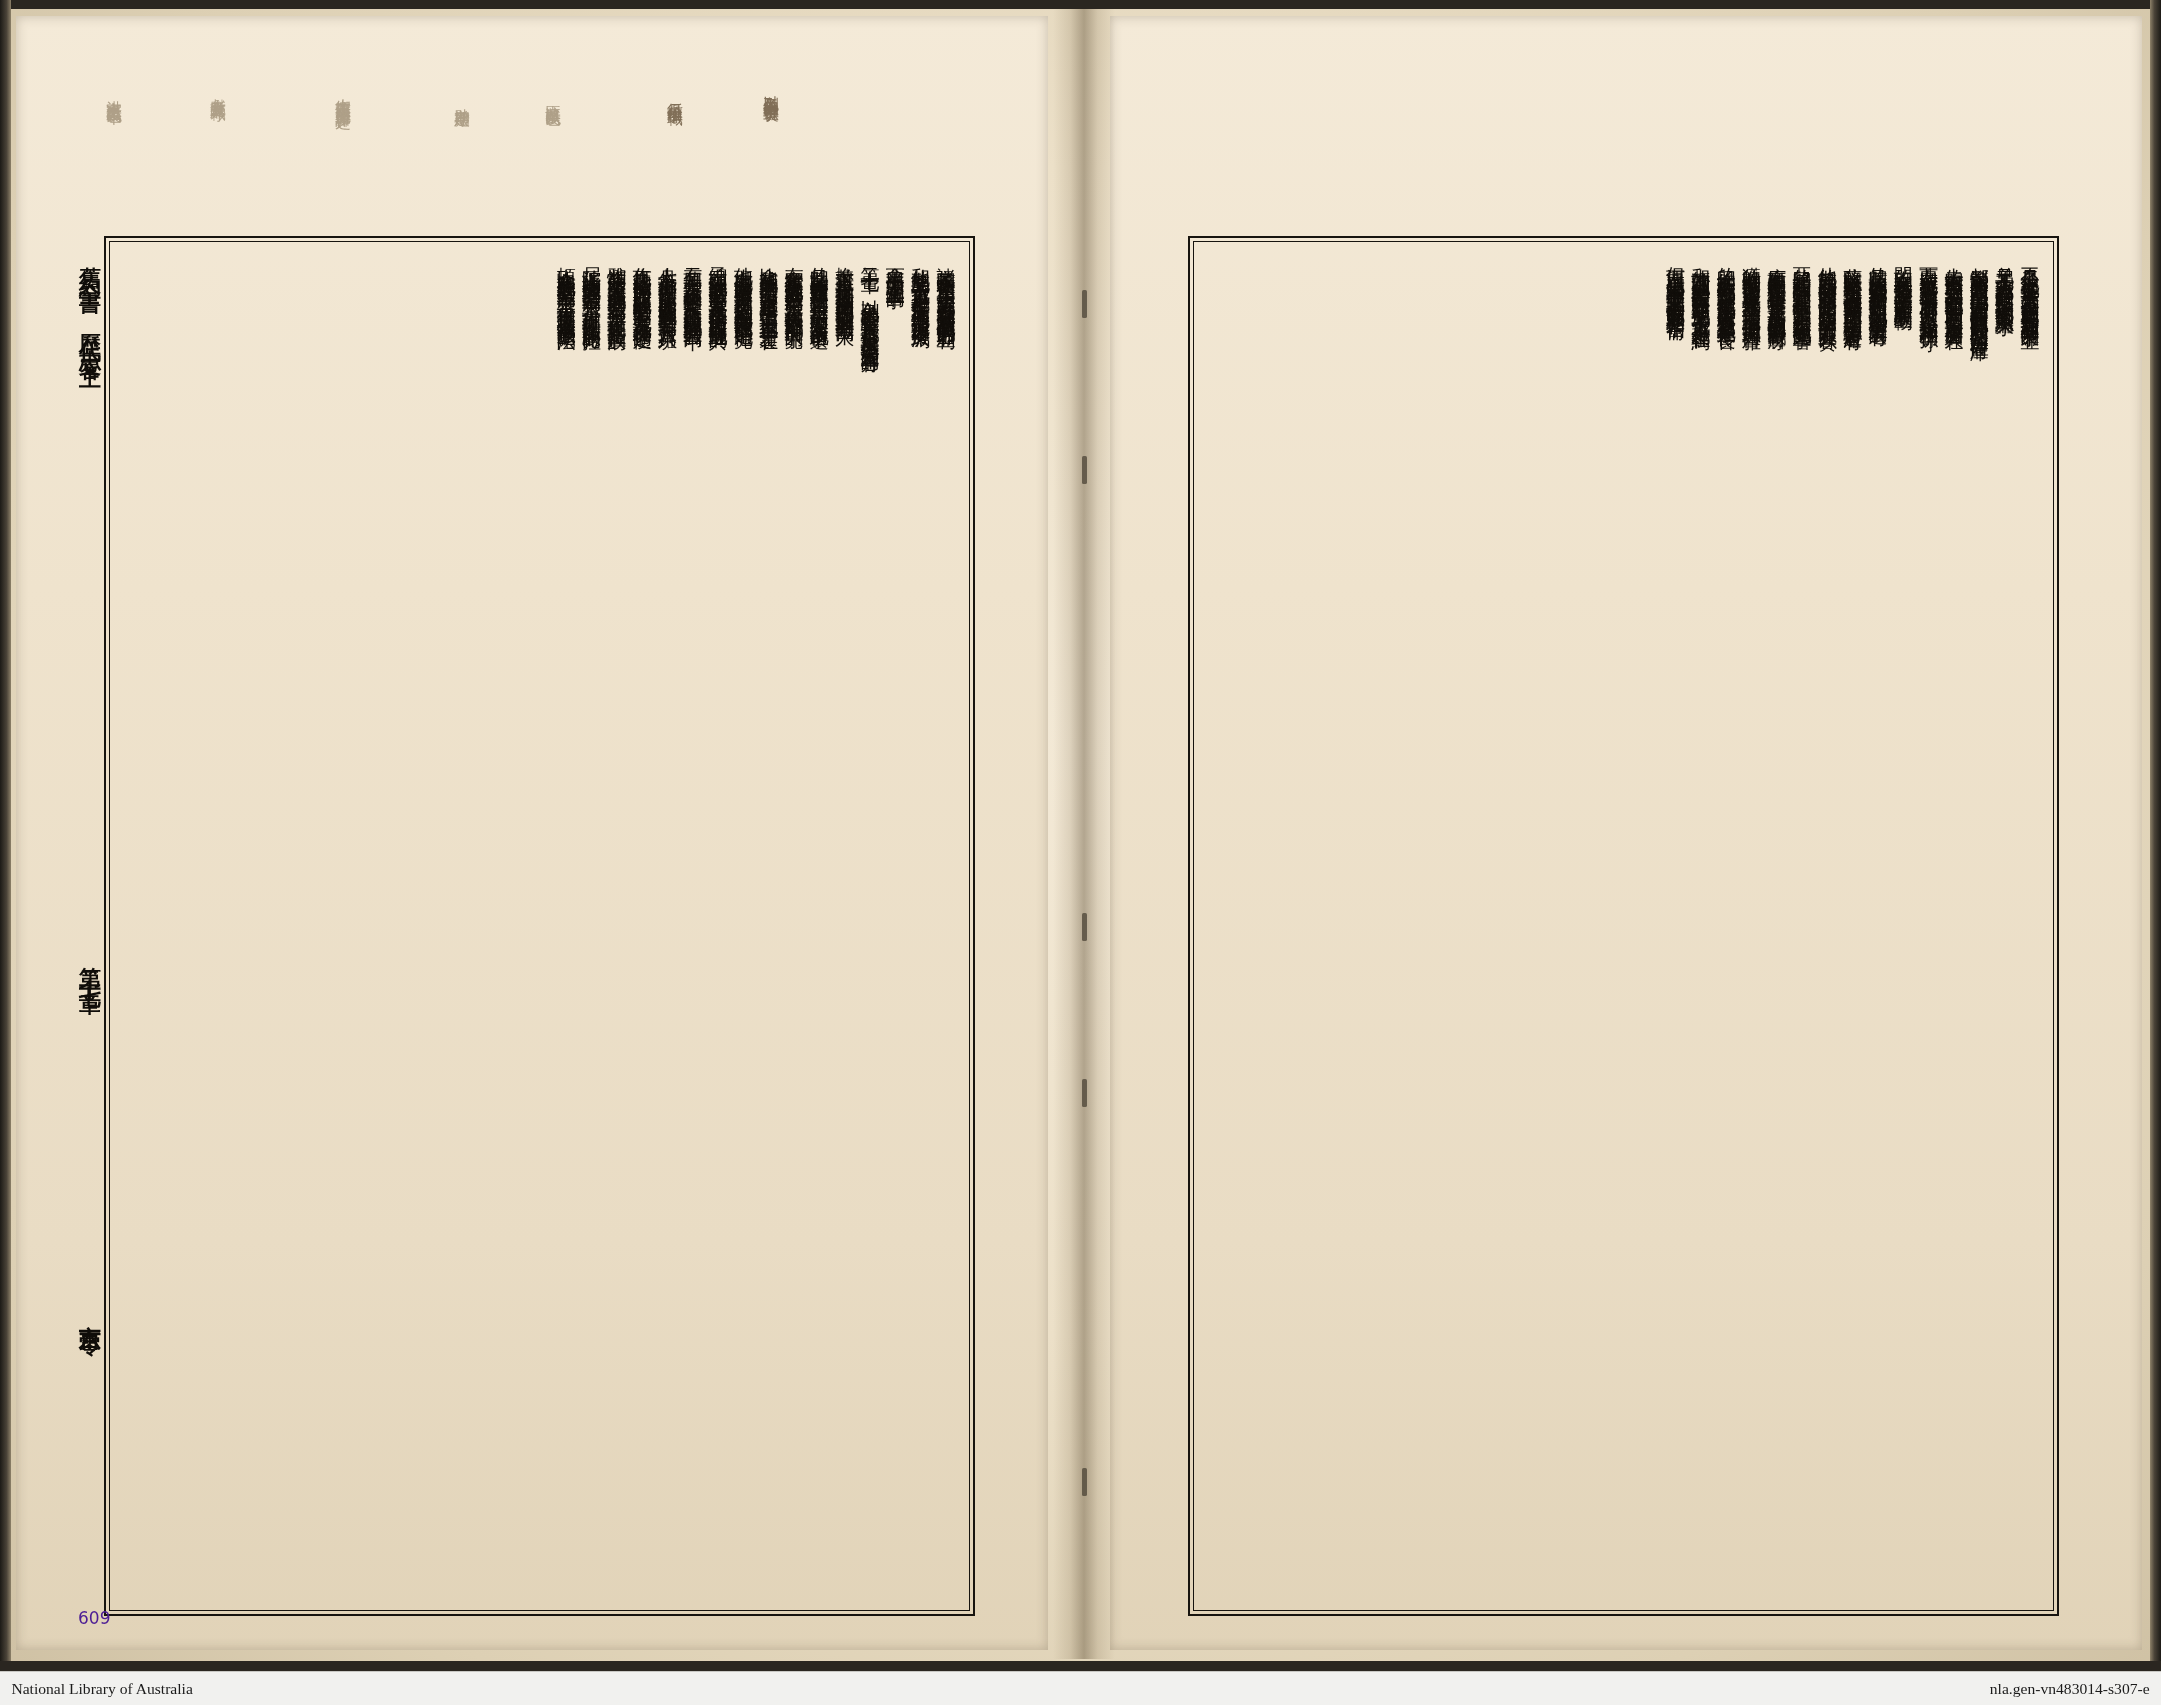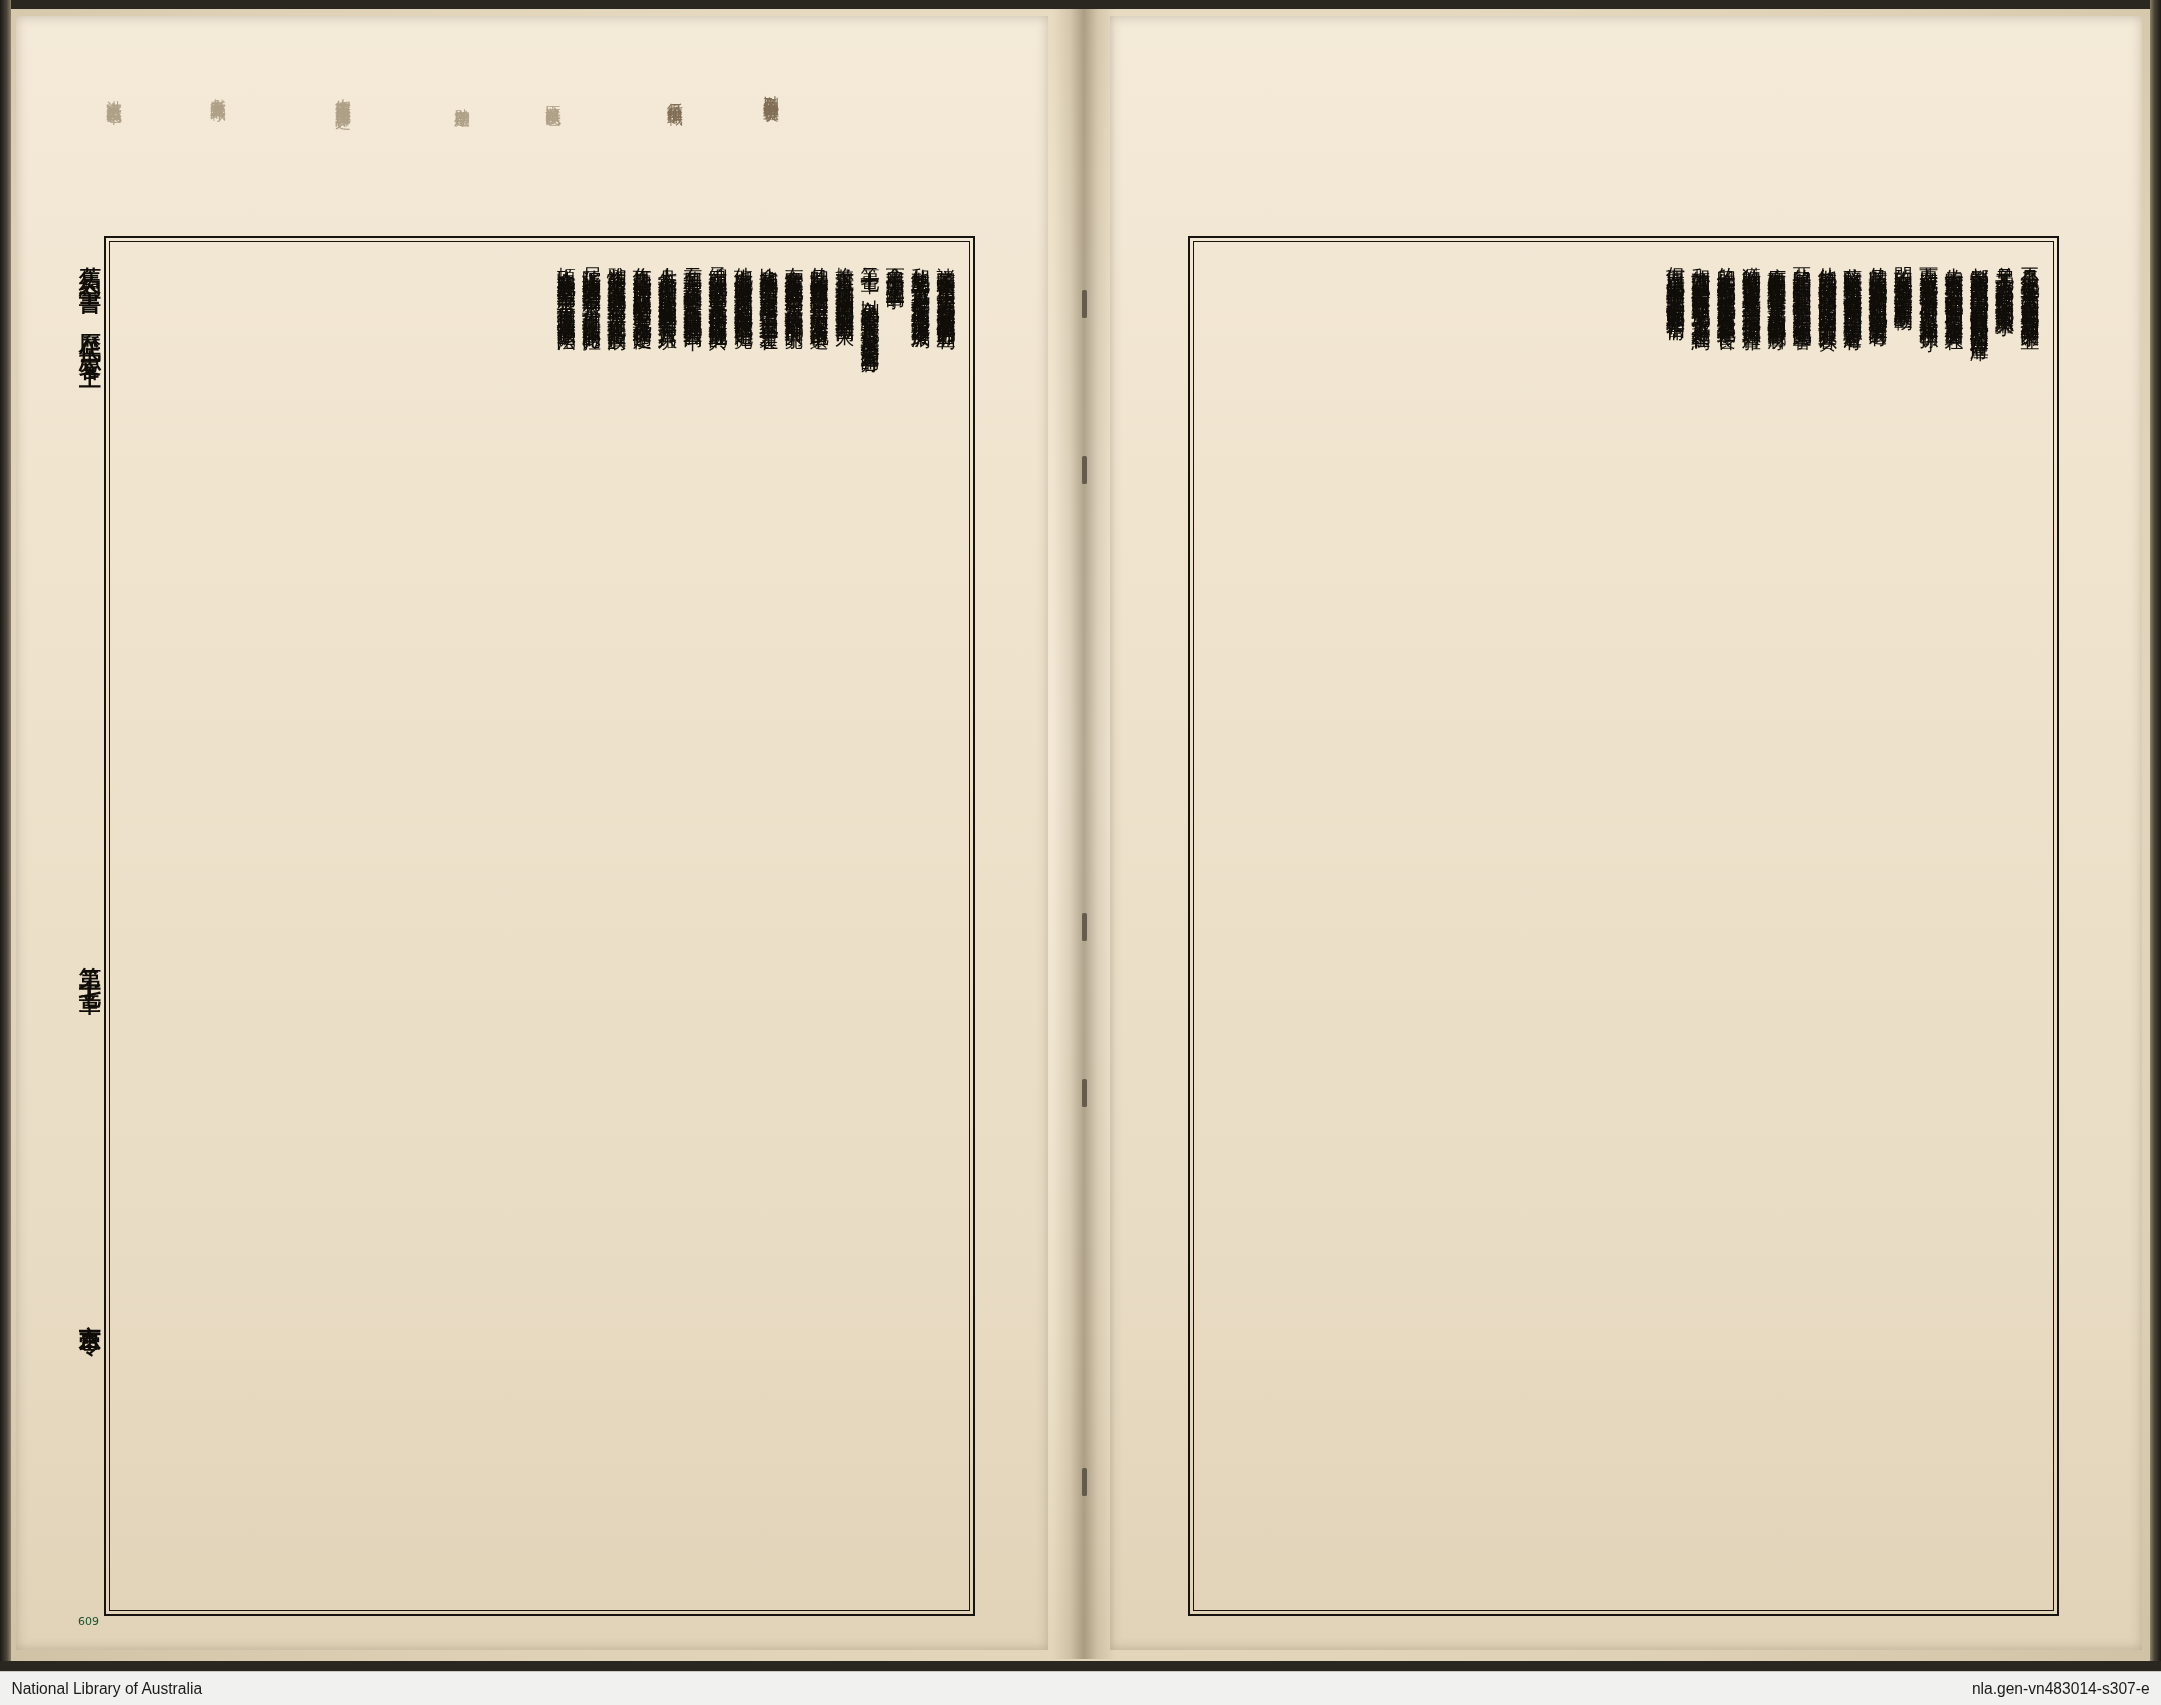--- a/index.html
+++ b/index.html
@@ -149,42 +149,42 @@
     opacity: .85;
     white-space: pre-wrap;
     max-height: 156px;
   }
   .marginnote.red { color: #8a5b46; }
   .marginnote.faint { color: #8b7a5f; opacity:.65; }
 
   
   .folio {
     position: absolute;
-    font-size: 11px;
-    color: #14532d;
+    font-size: 17px;
+    color: #4c1d95;
     font-family: "DejaVu Sans", sans-serif;
   }
 
   
   .footbar {
     position: absolute;
     left: 0;
     bottom: 0;
     width: 2161px;
     height: 35px;
     background: #f1f1ef;
     border-top: 0.5px solid #c8c8c4;
     display: flex;
     align-items: center;
     justify-content: space-between;
     padding: 0 11.4px;
     box-sizing: border-box;
   }
   .footbar span {
-    font-family: Liberation Sans, sans-serif;
+    font-family: Liberation Serif, serif;
     font-size: 15.6px;
     color: #1b1b1b;
   }
   .foot-right { color: #1b1b1b; }
 </style>
 </head>
 <body>
 
 <div id="page">
 

